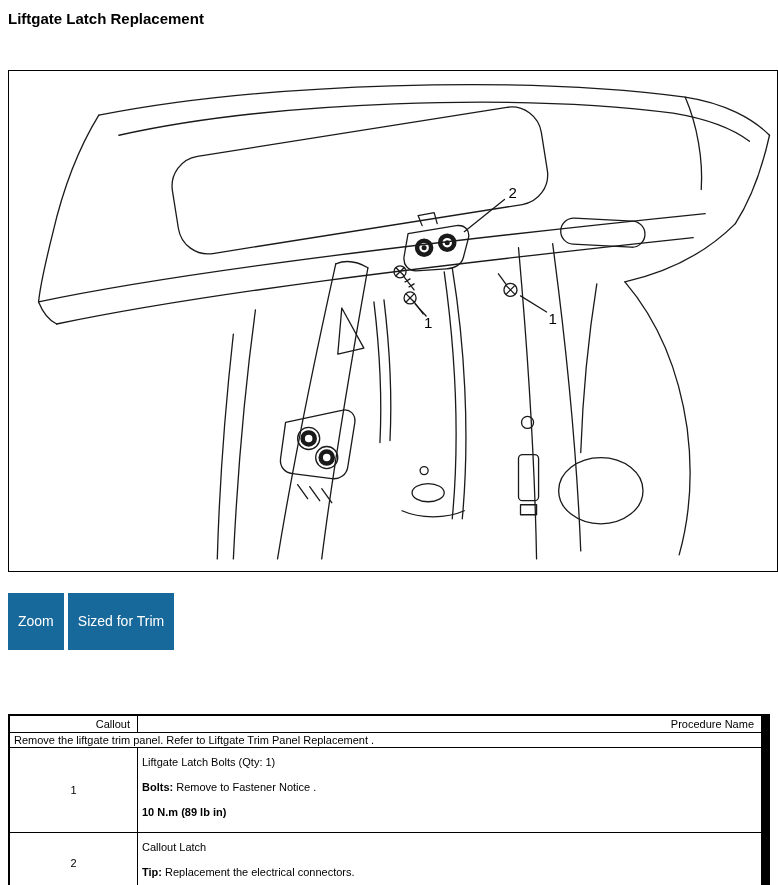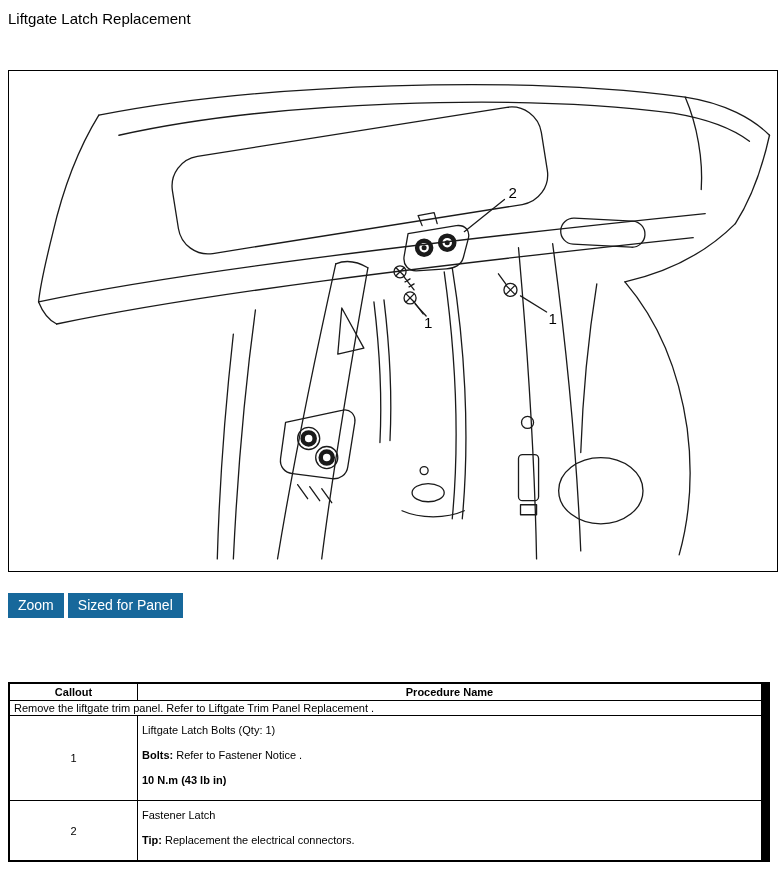--- a/index.html
+++ b/index.html
@@ -1,48 +1,48 @@
 <!DOCTYPE html>
 <html><head>
 <meta charset="utf-8">
 <style>
   *{box-sizing:border-box}
   html,body{margin:0;padding:0}
   body{
     width:778px;height:885px;background:#fff;color:#000;
     font-family:"Liberation Sans",sans-serif;
   }
-  .title{font-size:15px;font-weight:normal;margin:10px 0 0 8px;line-height:18px}
+  .title{font-size:15px;font-weight:bold;margin:10px 0 0 8px;line-height:18px}
   .figure-box{
     margin:42px 0 0 8px;width:770px;height:502px;
     border:1px solid #000;background:#fff;overflow:hidden;
   }
   .figure-box svg{display:block;width:100%;height:100%}
   .art path,.art line,.art circle,.art ellipse,.art rect{
     fill:none;stroke:#1a1a1a;stroke-width:1.3;
     stroke-linecap:round;stroke-linejoin:round;
   }
   .art .dark{stroke-width:4.5}
   .art .dot{fill:#1a1a1a;stroke:none}
   svg text{font-family:"Liberation Sans",sans-serif;font-size:15px;fill:#000}
   .btn-row{margin:21px 0 0 8px;display:flex;gap:4px}
   .btn{
     background:#17689b;color:#fff;border:none;border-radius:0;
     font-family:"Liberation Sans",sans-serif;font-size:14px;
-    padding:5px 10px;cursor:pointer;line-height:15px;
+    padding:21px 10px;cursor:pointer;line-height:15px;
   }
   .table-wrap{
     margin:64px 0 0 8px;width:762px;
     border:1px solid #000;border-right:8px solid #000;background:#fff;
   }
   table.callout-table{width:100%;border-collapse:collapse;font-size:11px}
   .callout-table th,.callout-table td{
     border:1px solid #000;padding:1px 4px;vertical-align:middle;
   }
-  .callout-table th{font-weight:bold;text-align:center;padding:2px 7px}
+  .callout-table th{font-weight:normal;text-align:right;padding:2px 7px}
   .col-callout{width:128px}
   .prelim-title{font-weight:bold;padding:2px 3px}
   .prelim-text{padding:6px 3px}
   .callout-cell{text-align:center}
   .component-cell{padding:0 6px}
   .component-cell p{margin:7px 0 13px}
   .bold{font-weight:bold}
 </style>
 </head>
 <body>
@@ -123,47 +123,47 @@
         <path d="M534,240 L508,224"></path>
       </g>
       <text x="496" y="126">2</text>
       <text x="412" y="256">1</text>
       <text x="536" y="252">1</text>
     </svg>
   </div>
 
   <div class="btn-row">
     <button class="btn">Zoom</button>
-    <button class="btn">Sized for Panel</button>
+    <button class="btn">Sized for Trim</button>
   </div>
 
   <div class="table-wrap">
     <table class="callout-table">
       <thead>
         <tr>
           <th class="col-callout">Callout</th>
           <th>Procedure Name</th>
         </tr>
       </thead>
       <tbody>
         <tr>
           <td colspan="2" class="prelim-text">Remove the liftgate trim panel. Refer to Liftgate Trim Panel Replacement .</td>
         </tr>
         <tr>
           <td class="callout-cell">1</td>
           <td class="component-cell">
             <p>Liftgate Latch Bolts (Qty: 1)</p>
-            <p><b>Bolts:</b><span> Refer to Fastener Notice .</span></p>
-            <p class="bold">10 N.m (43 lb in)</p>
+            <p><b>Bolts:</b><span> Remove to Fastener Notice .</span></p>
+            <p class="bold">10 N.m (89 lb in)</p>
           </td>
         </tr>
         <tr>
           <td class="callout-cell">2</td>
           <td class="component-cell">
-            <p>Fastener Latch</p>
+            <p>Callout Latch</p>
             <p><b>Tip:</b><span> Replacement the electrical connectors.</span></p>
           </td>
         </tr>
       </tbody>
     </table>
   </div>
 
 </div>
 
 </body></html>

